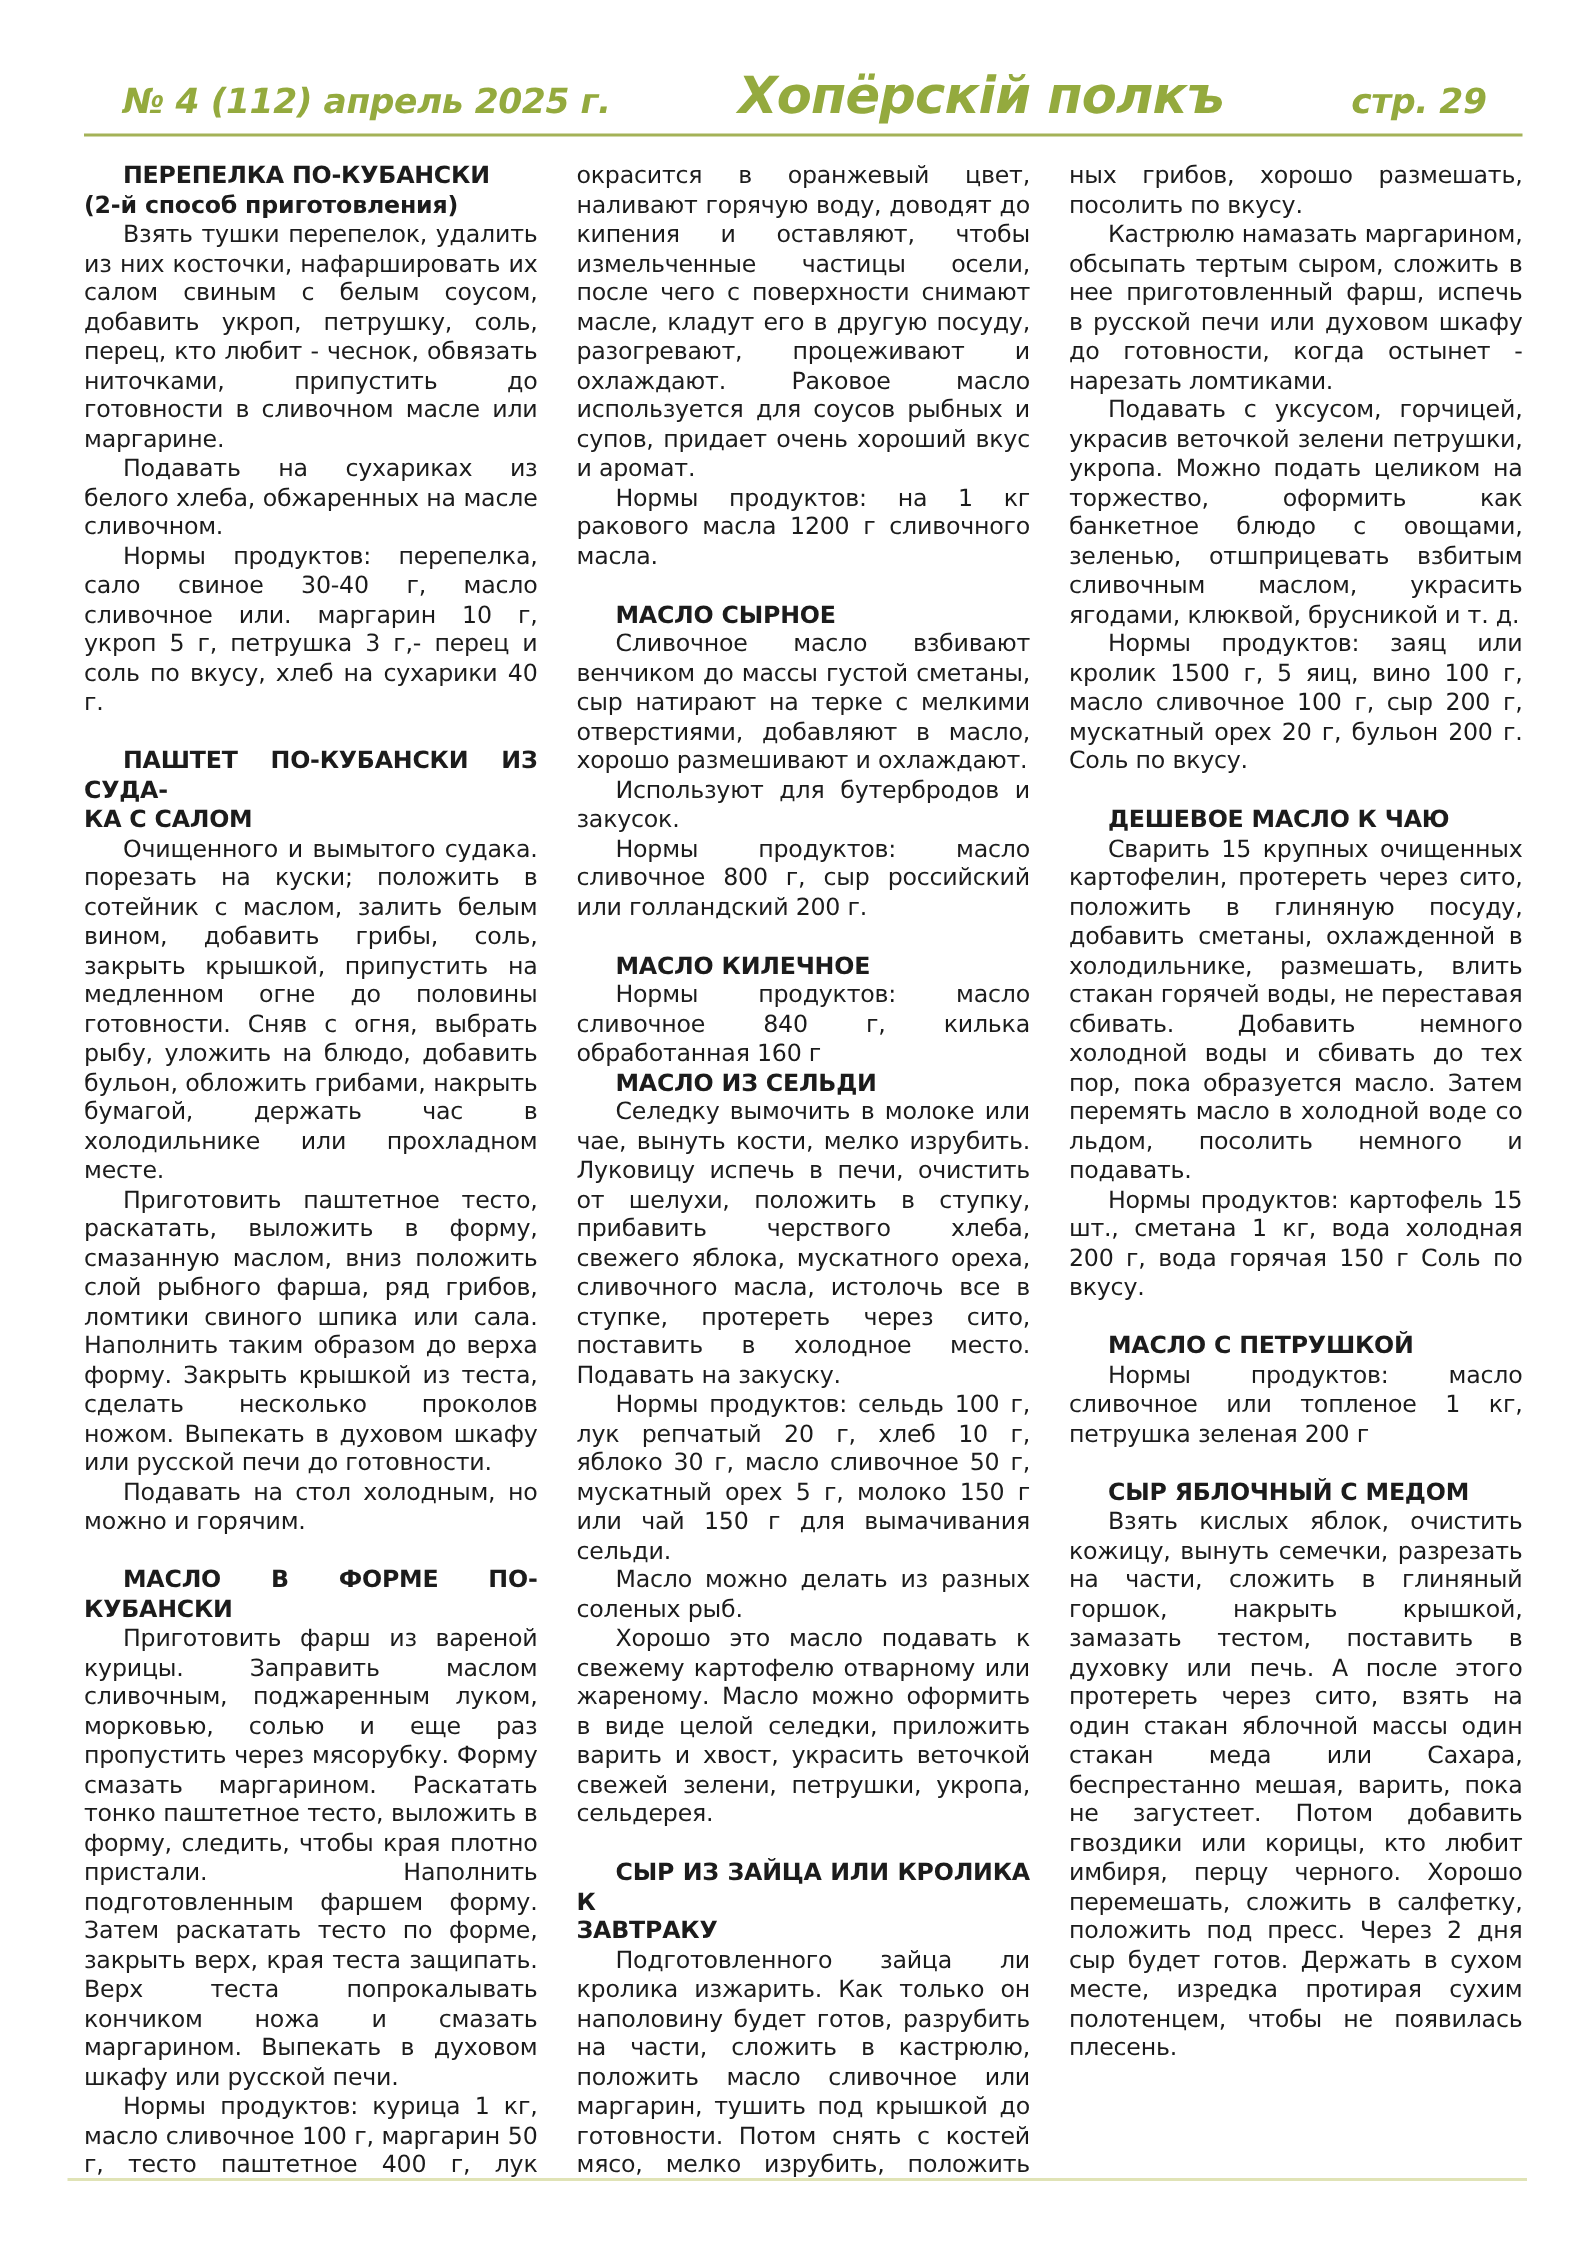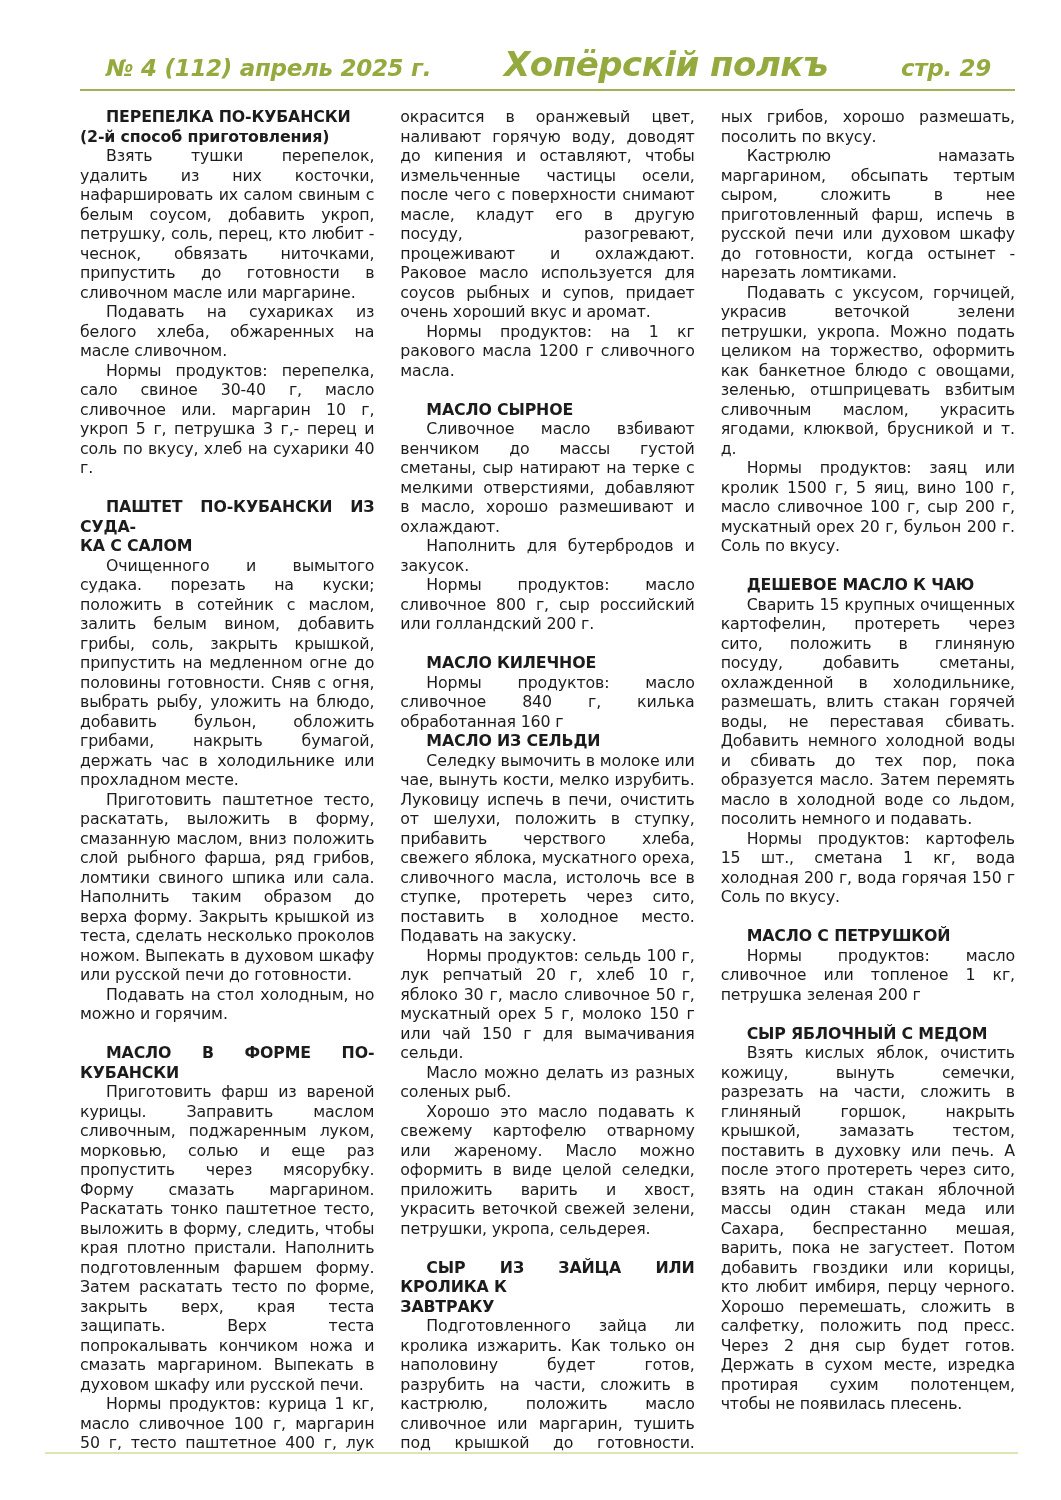--- a/index.html
+++ b/index.html
@@ -1,20 +1,20 @@
 <!DOCTYPE html>
 <html><head>
 <meta charset="utf-8">
 <style>
   html,body{margin:0;padding:0;}
   body{
     width:1061px;height:1500px;background:#ffffff;position:relative;overflow:hidden;
     font-family:"DejaVu Sans","Liberation Sans",sans-serif;
   }
-  .page{position:absolute;inset:0;padding:44px 46px 0 80px;box-sizing:border-box;}
+  .page{position:absolute;inset:0;padding:44px 46px 0 56px;box-sizing:border-box;}
   .masthead{
     display:flex;align-items:baseline;justify-content:space-between;
     color:#94aa3e;font-weight:bold;font-style:italic;
     padding:0 24px 0 26px;
   }
   .masthead-side{font-size:23px;letter-spacing:-0.3px;}
   .masthead-title{font-size:34px;letter-spacing:-0.5px;}
   .rule-top{border-top:2px solid #a4b257;margin-top:5px;}
   .columns{display:flex;gap:26px;margin-top:16px;}
   .col{
@@ -54,21 +54,21 @@
         <div class="blk p">Подавать на стол холодным, но можно и горячим.</div>
         <div class="blk h">МАСЛО В ФОРМЕ ПО-КУБАНСКИ</div>
         <div class="blk p">Приготовить фарш из вареной курицы. Заправить маслом сливочным, поджаренным луком, морковью, солью и еще раз пропустить через мясорубку. Форму смазать маргарином. Раскатать тонко паштетное тесто, выложить в форму, следить, чтобы края плотно пристали. Наполнить подготовленным фаршем форму. Затем раскатать тесто по форме, закрыть верх, края теста защипать. Верх теста попрокалывать кончиком ножа и смазать маргарином. Выпекать в духовом шкафу или русской печи.</div>
         <div class="blk p">Нормы продуктов: курица 1 кг, масло сливочное 100 г, маргарин 50 г, тесто паштетное 400 г, лук репчатый 100 г, морковь 70 г. Соль, перец по вкусу.</div>
       </div>
     <div class="col">
         <div class="blk pc">окрасится в оранжевый цвет, наливают горячую воду, доводят до кипения и оставляют, чтобы измельченные частицы осели, после чего с поверхности снимают масле, кладут его в другую посуду, разогревают, процеживают и охлаждают. Раковое масло используется для соусов рыбных и супов, придает очень хороший вкус и аромат.</div>
         <div class="blk p">Нормы продуктов: на 1 кг ракового масла 1200 г сливочного масла.</div>
         <div class="blk h">МАСЛО СЫРНОЕ</div>
         <div class="blk p">Сливочное масло взбивают венчиком до массы густой сметаны, сыр натирают на терке с мелкими отверстиями, добавляют в масло, хорошо размешивают и охлаждают.</div>
-        <div class="blk p">Наполнить для бутербродов и закусок.</div>
+        <div class="blk p">Используют для бутербродов и закусок.</div>
         <div class="blk p">Нормы продуктов: масло сливочное 800 г, сыр российский или голландский 200 г.</div>
         <div class="blk h">МАСЛО КИЛЕЧНОЕ</div>
         <div class="blk p">Нормы продуктов: масло сливочное 840 г, килька обработанная 160 г</div>
         <div class="blk h tight">МАСЛО ИЗ СЕЛЬДИ</div>
         <div class="blk p">Селедку вымочить в молоке или чае, вынуть кости, мелко изрубить. Луковицу испечь в печи, очистить от шелухи, положить в ступку, прибавить черствого хлеба, свежего яблока, мускатного ореха, сливочного масла, истолочь все в ступке, протереть через сито, поставить в холодное место. Подавать на закуску.</div>
         <div class="blk p">Нормы продуктов: сельдь 100 г, лук репчатый 20 г, хлеб 10 г, яблоко 30 г, масло сливочное 50 г, мускатный орех 5 г, молоко 150 г или чай 150 г для вымачивания сельди.</div>
         <div class="blk p">Масло можно делать из разных соленых рыб.</div>
         <div class="blk p">Хорошо это масло подавать к свежему картофелю отварному или жареному. Масло можно оформить в виде целой селедки, приложить варить и хвост, украсить веточкой свежей зелени, петрушки, укропа, сельдерея.</div>
         <div class="blk h">СЫР ИЗ ЗАЙЦА ИЛИ КРОЛИКА К
 ЗАВТРАКУ</div>

